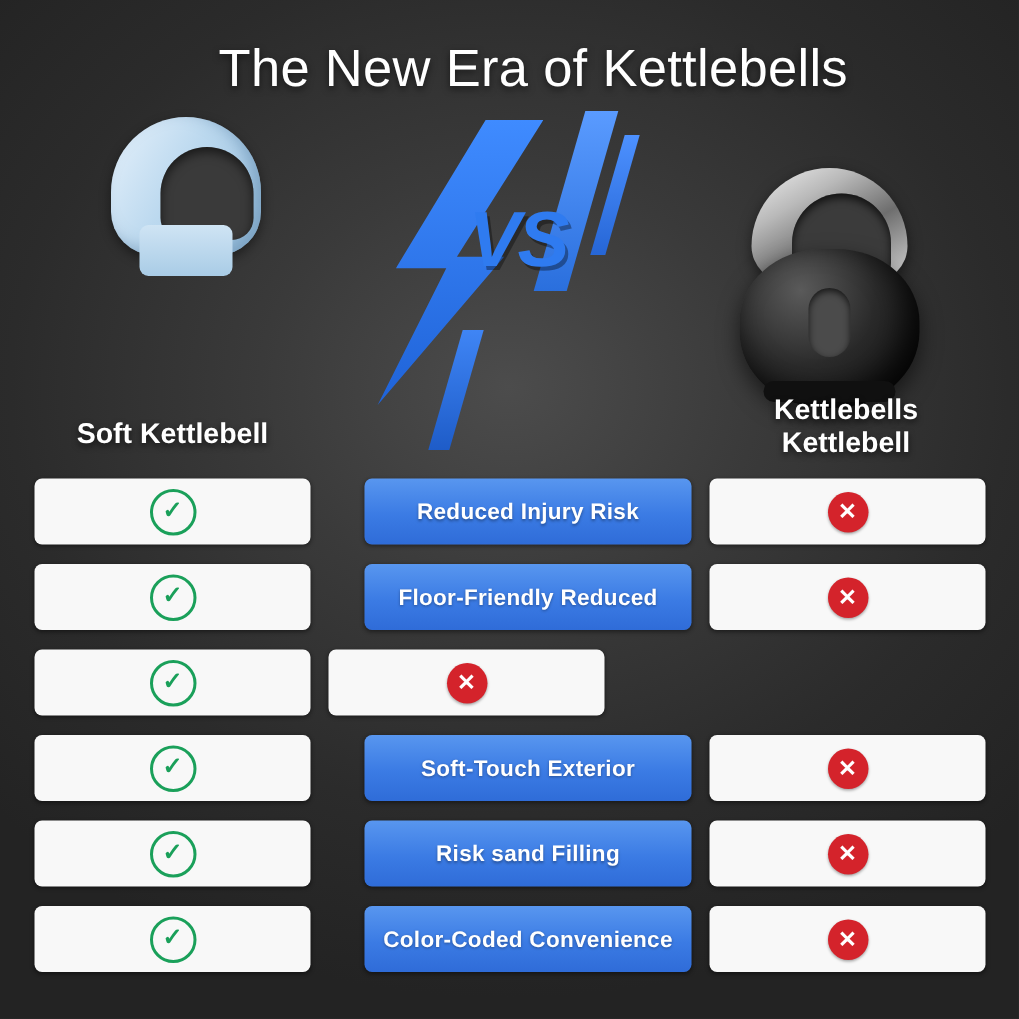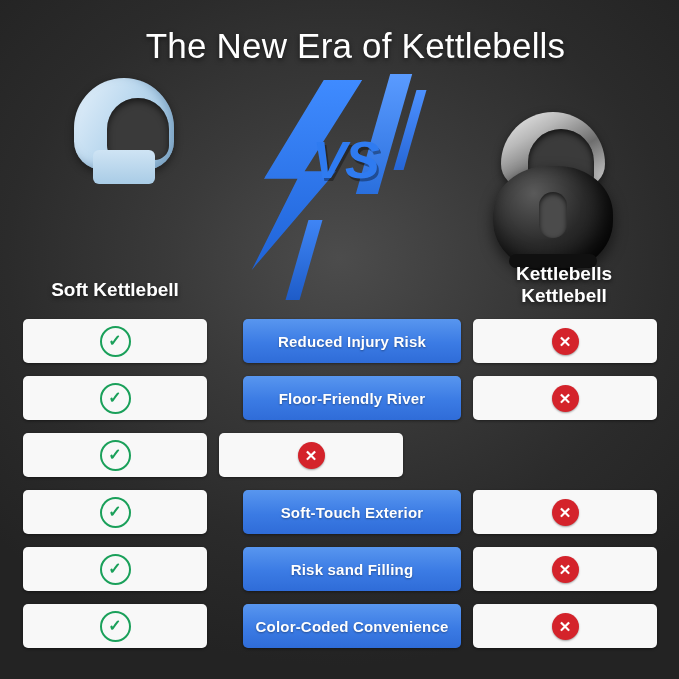--- a/index.html
+++ b/index.html
@@ -208,21 +208,21 @@
       <div class="cell mid">Reduced Injury Risk</div>
       <div class="cell side">
         <div class="cross">✕</div>
       </div>
     </div>
 
     <div class="row">
       <div class="cell side">
         <div class="check">✓</div>
       </div>
-      <div class="cell mid">Floor-Friendly River</div>
+      <div class="cell mid">Floor-Friendly Reduced</div>
       <div class="cell side">
         <div class="cross">✕</div>
       </div>
     </div>
 
     <div class="row">
       <div class="cell side">
         <div class="check">✓</div>
       </div>
       <div class="cell side">

